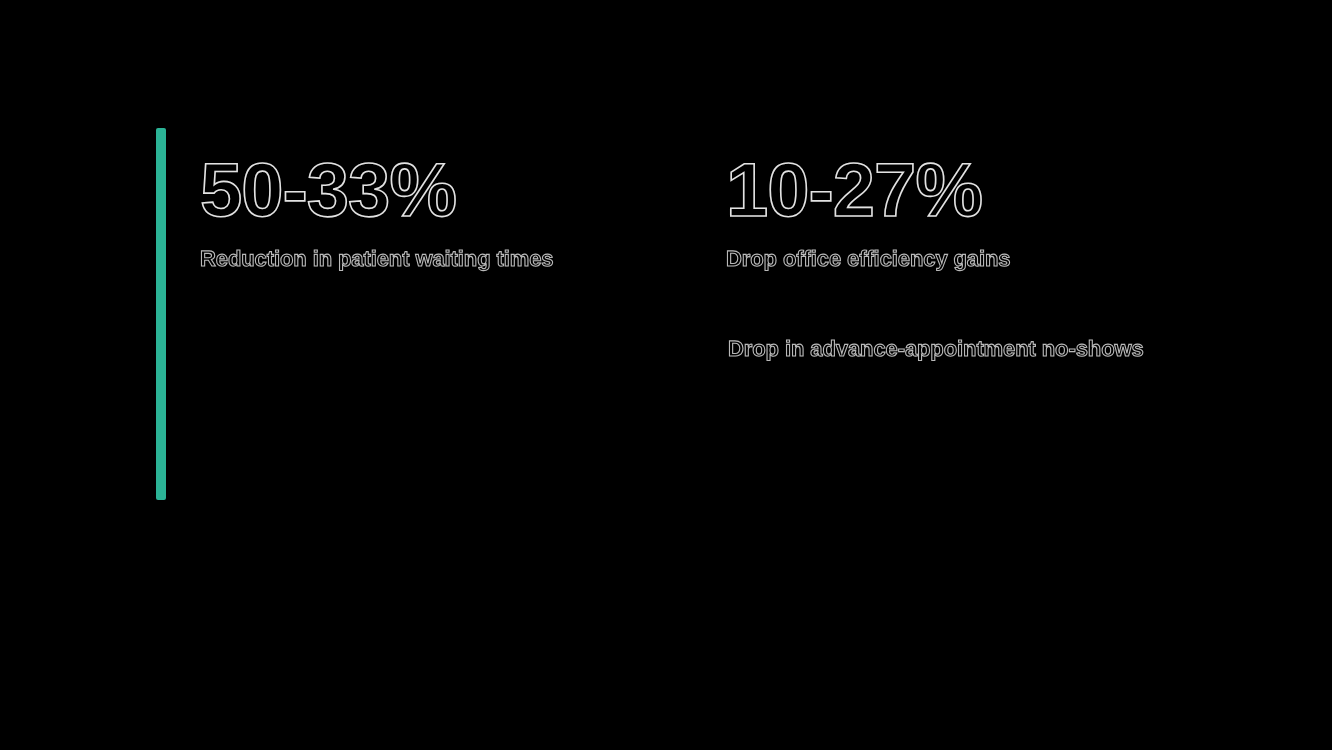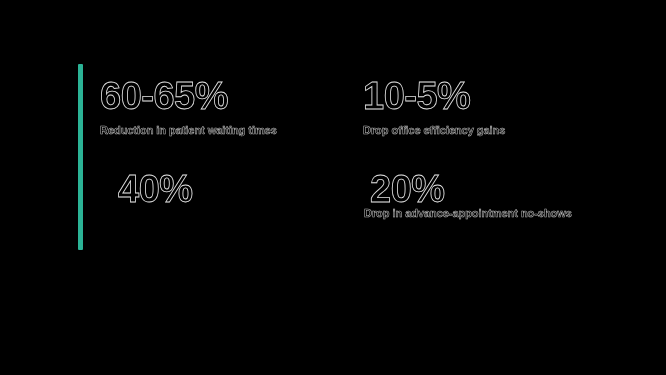--- a/index.html
+++ b/index.html
@@ -92,32 +92,30 @@
 </head>
 <body style="background: rgb(0, 0, 0);">
 
 <div id="stats-panel" style="background: rgb(0, 0, 0);">
 
   <div id="accent-bar" style="background: rgb(43, 179, 150);"></div>
 
   <div id="stats-grid">
 
     <div class="stat-block" id="stat-block-0">
-      <span class="stat-value" style="-webkit-text-stroke: 0.8px rgb(226, 226, 226);">60-65%</span>
+      <span class="stat-value" style="-webkit-text-stroke: 0.8px rgb(226, 226, 226);">50-33%</span>
       <span class="stat-label" style="-webkit-text-stroke: 0.55px rgb(185, 185, 185);">Reduction in patient waiting times</span>
     </div>
 
     <div class="stat-block" id="stat-block-1">
-      <span class="stat-value" style="-webkit-text-stroke: 0.8px rgb(226, 226, 226);">10-5%</span>
+      <span class="stat-value" style="-webkit-text-stroke: 0.8px rgb(226, 226, 226);">10-27%</span>
       <span class="stat-label" style="-webkit-text-stroke: 0.55px rgb(185, 185, 185);">Drop office efficiency gains</span>
     </div>
 
     <div class="stat-block" id="stat-block-2">
-      <span class="stat-value" style="-webkit-text-stroke: 0.8px rgb(226, 226, 226);">40%</span>
     </div>
 
     <div class="stat-block" id="stat-block-3">
-      <span class="stat-value" style="-webkit-text-stroke: 0.8px rgb(226, 226, 226);">20%</span>
       <span class="stat-label" style="-webkit-text-stroke: 0.55px rgb(185, 185, 185);">Drop in advance-appointment no-shows</span>
     </div>
 
   </div>
 </div>
 
 </body></html>

